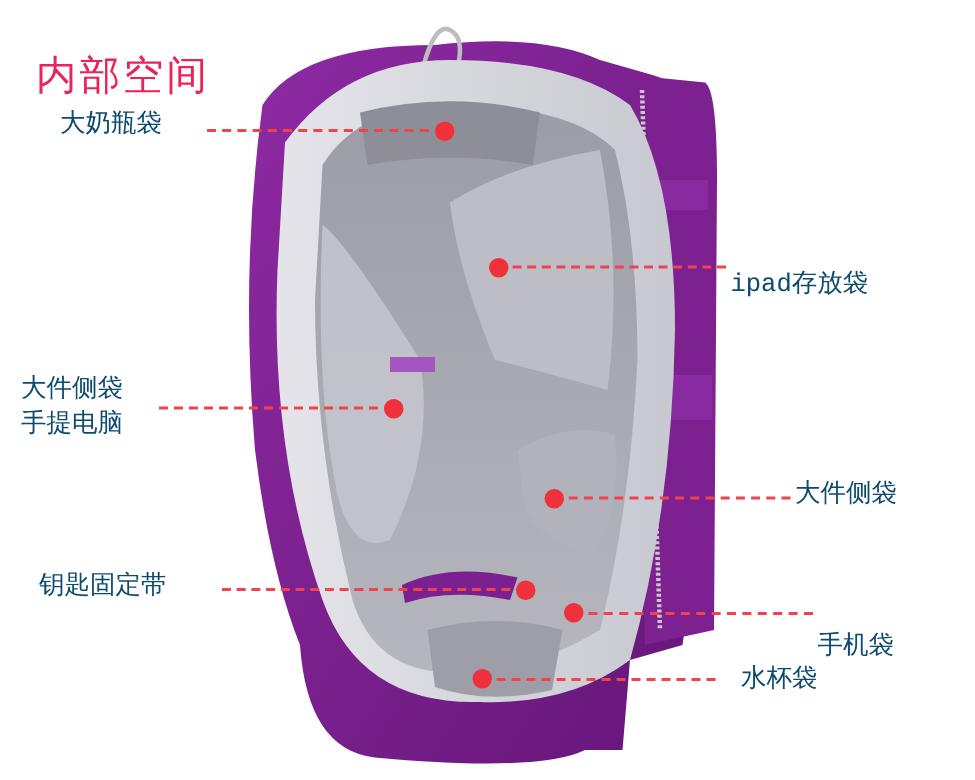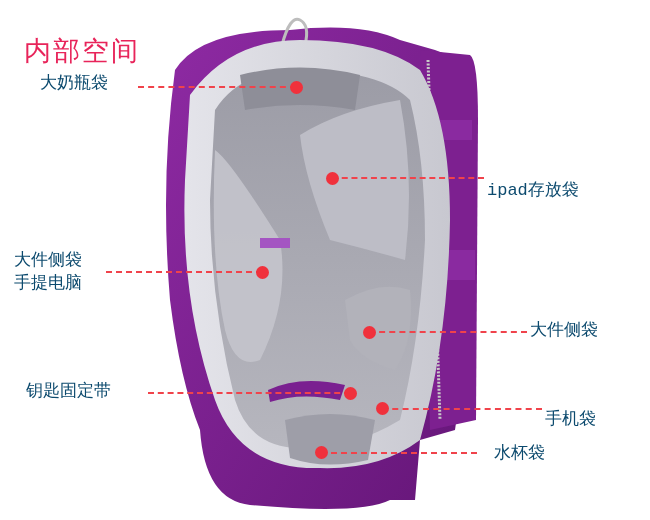--- a/index.html
+++ b/index.html
@@ -91,19 +91,19 @@
 <div class="dot" style="left:262px; top:272px;"></div>
 
 <div class="label" style="left:530px; top:320px;">大件侧袋</div>
 <div class="leader" style="left:369px; top:331px; width:158px;"></div>
 <div class="dot" style="left:369px; top:332px;"></div>
 
 <div class="label" style="left:26px; top:381px;text-align:center;">钥匙固定带</div>
 <div class="leader" style="left:148px; top:392px; width:202px;"></div>
 <div class="dot" style="left:350px; top:393px;"></div>
 
-<div class="label" style="left:545px; top:409px;">手机袋</div>
+<div class="label" style="left:545px; top:421px;">手机袋</div>
 <div class="leader" style="left:382px; top:408px; width:160px;"></div>
 <div class="dot" style="left:382px; top:408px;"></div>
 
 <div class="label" style="left:494px; top:443px;">水杯袋</div>
 <div class="leader" style="left:321px; top:452px; width:156px;"></div>
 <div class="dot" style="left:321px; top:452px;"></div>
 
 </body></html>

